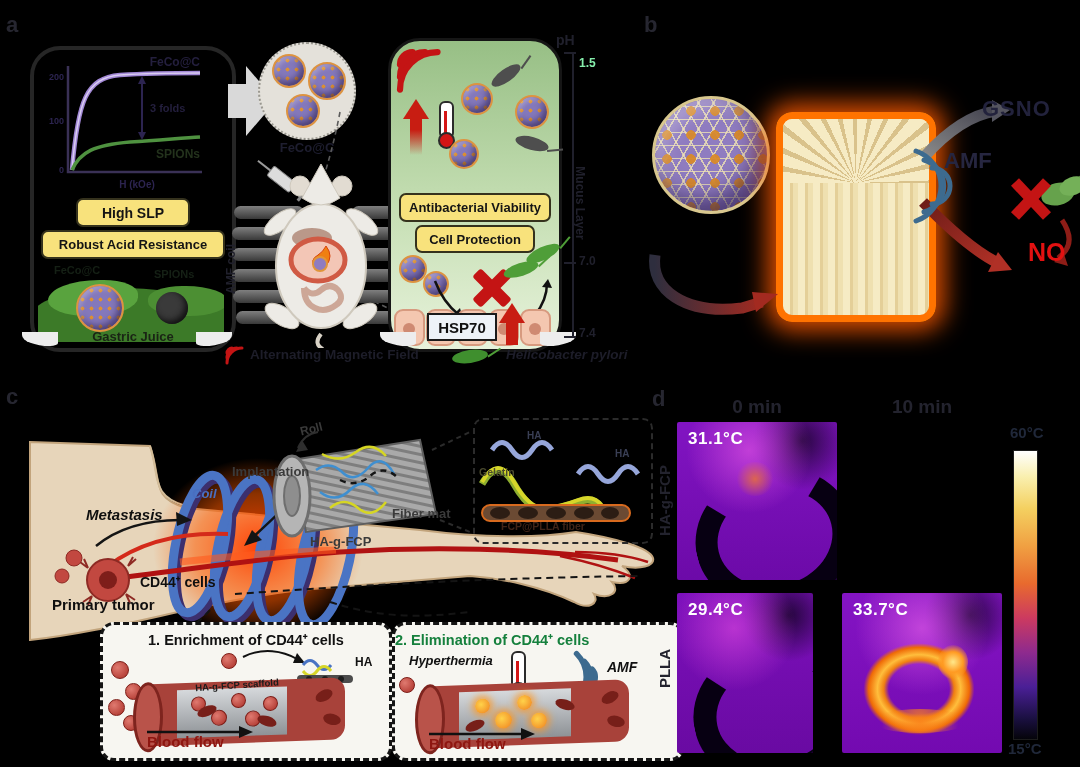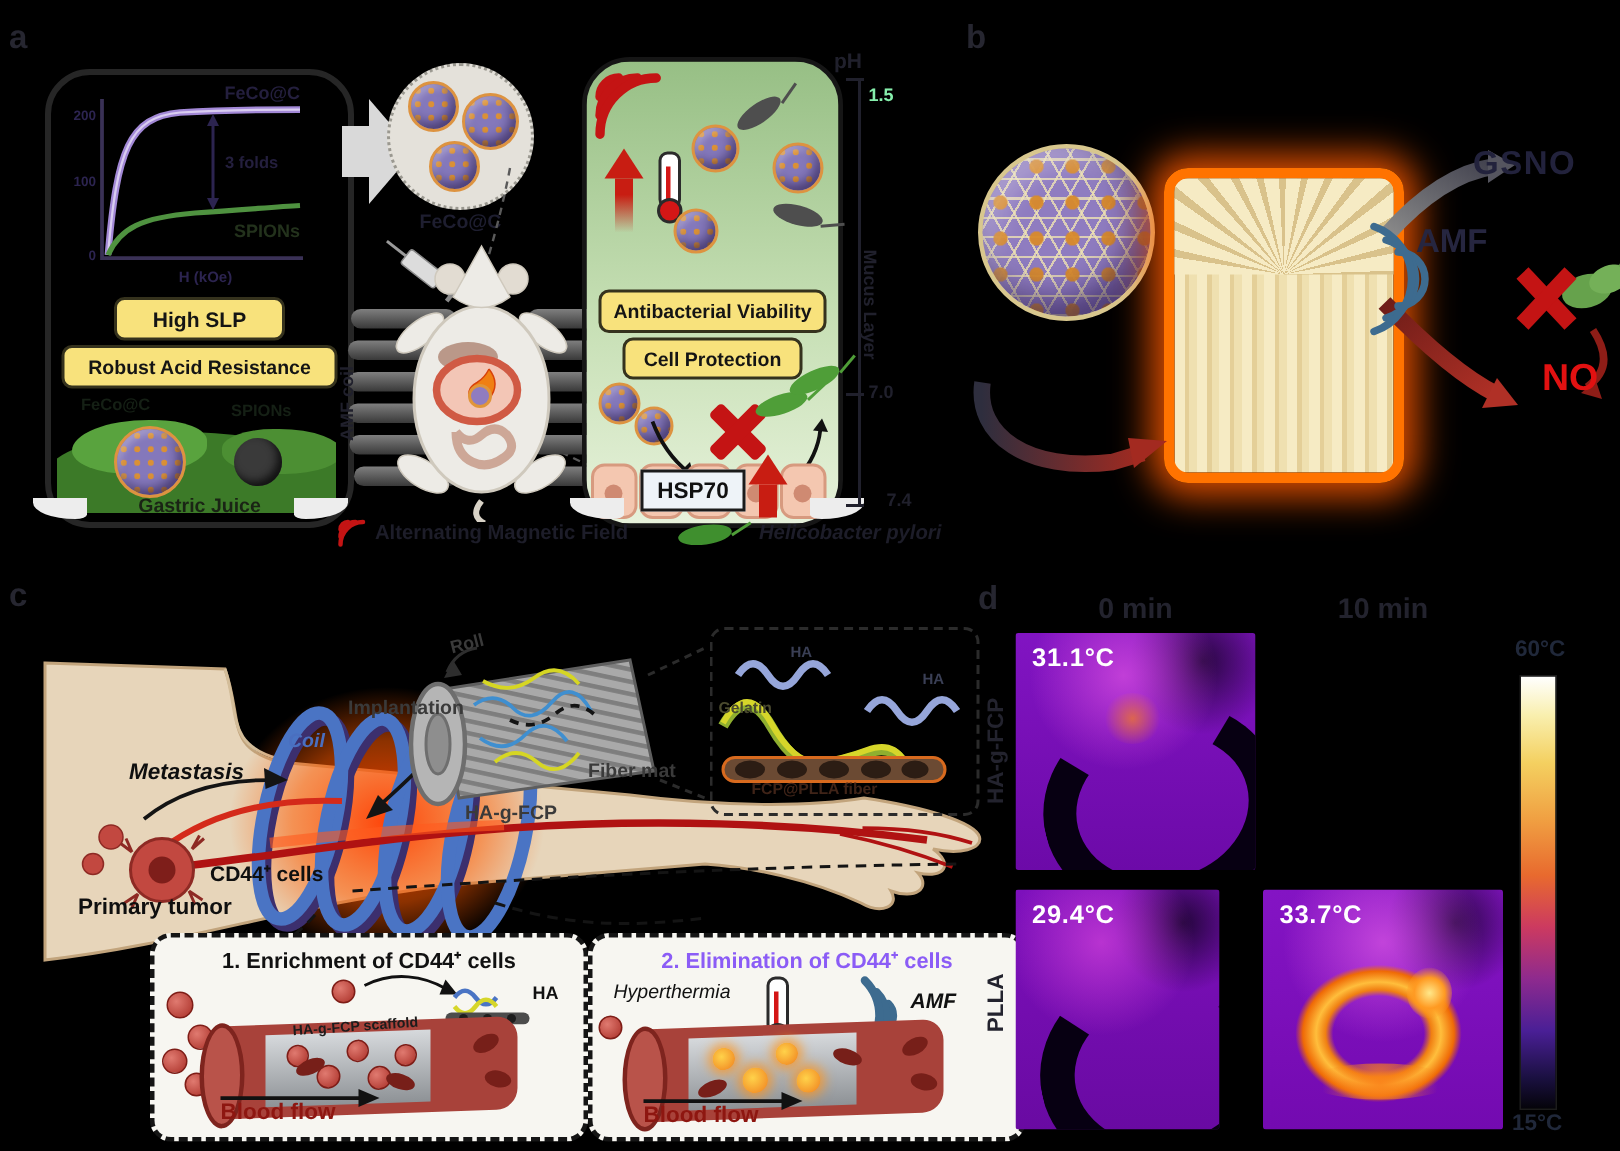--- a/index.html
+++ b/index.html
@@ -194,21 +194,21 @@
 
   <div>
     <div class="abs darka" style="left:556px;top:32px;font-size:14px;color:#20202c;">pH</div>
     <div class="abs" style="left:572px;top:52px;width:2px;height:286px;background:#20202c;"></div>
     <div class="abs" style="left:564px;top:52px;width:12px;height:2px;background:#20202c;"></div>
     <div class="abs" style="left:564px;top:262px;width:12px;height:2px;background:#20202c;"></div>
     <div class="abs" style="left:564px;top:336px;width:12px;height:2px;background:#20202c;"></div>
     <div class="abs darka" style="left:579px;top:56px;font-size:12px;color:#86efac;">1.5</div>
     <div class="abs darka" style="left:534px;top:196px;width:92px;text-align:center;font-size:12px;color:#20202c;transform:rotate(90deg);">Mucus Layer</div>
     <div class="abs darka" style="left:579px;top:254px;font-size:12px;color:#20202c;">7.0</div>
-    <div class="abs darka" style="left:579px;top:326px;font-size:12px;color:#20202c;margin-left:12px;">7.4</div>
+    <div class="abs darka" style="left:579px;top:326px;font-size:12px;color:#20202c;">7.4</div>
   </div>
 
   <div>
     <svg class="abs" style="left:224px;top:346px;" width="22" height="20" viewBox="0 0 40 40">
       <path d="M4,14 A10,10 0 0 1 14,4" stroke="#c41414" stroke-width="6" fill="none" stroke-linecap="round"></path>
       <path d="M4,24 A20,20 0 0 1 24,4" stroke="#c41414" stroke-width="6" fill="none" stroke-linecap="round"></path>
       <path d="M4,34 A30,30 0 0 1 34,4" stroke="#c41414" stroke-width="6" fill="none" stroke-linecap="round"></path>
     </svg>
     <div class="abs darka" style="left:250px;top:347px;font-size:13.5px;color:#1d1d29;">Alternating Magnetic Field</div>
     <div class="liveb" style="left:452px;top:350px;width:36px;height:13px;transform:rotate(-8deg);background:#3f8f2e;"></div>
@@ -400,22 +400,22 @@
     </div>
     <div class="abs" style="left:92px;top:52px;width:150px;font-size:9.5px;font-weight:bold;color:#1c1c1c;transform:rotate(-4deg);">HA-g-FCP scaffold</div>
     <svg class="abs" style="left:42px;top:100px;" width="110" height="14" viewBox="0 0 110 14">
       <line x1="2" y1="7" x2="96" y2="7" stroke="#111" stroke-width="2.5"></line>
       <path d="M108,7 L94,1 L94,13 Z" fill="#111"></path>
     </svg>
     <div class="abs" style="left:44px;top:108px;font-size:15px;font-weight:bold;color:#8e1610;">Blood flow</div>
   </div>
 
   <div class="inset-box" style="left:392px;top:622px;width:286px;height:133px;">
-    <div class="abs" style="left:0;right:0;top:4px;text-align:center;font-size:14.5px;font-weight:bold;color:#8b5cf6;">2. Elimination of CD44⁺ cells</div>
-    <div class="abs" style="left:14px;top:28px;font-size:13px;font-weight:normal;font-style:italic;color:#111;">Hyperthermia</div>
+    <div class="abs" style="left:0;right:0;top:4px;font-size:14.5px;font-weight:bold;color:#15803d;">2. Elimination of CD44⁺ cells</div>
+    <div class="abs" style="left:14px;top:28px;font-size:13px;font-weight:bold;font-style:italic;color:#111;">Hyperthermia</div>
     <div class="thermo" style="left:116px;top:26px;"></div>
     <svg class="abs" style="left:158px;top:30px;transform:rotate(135deg);" width="44" height="44" viewBox="0 0 40 40">
       <path d="M4,14 A10,10 0 0 1 14,4" stroke="#3d6b8f" stroke-width="5" fill="none" stroke-linecap="round"></path>
       <path d="M4,24 A20,20 0 0 1 24,4" stroke="#3d6b8f" stroke-width="5" fill="none" stroke-linecap="round"></path>
       <path d="M4,34 A30,30 0 0 1 34,4" stroke="#3d6b8f" stroke-width="5" fill="none" stroke-linecap="round"></path>
     </svg>
     <div class="abs" style="left:212px;top:34px;font-size:14px;font-weight:bold;font-style:italic;color:#111;">AMF</div>
     <div class="rc" style="left:4px;top:52px;width:14px;height:14px;"></div>
 
     <div class="abs" style="left:24px;top:58px;width:210px;height:62px;background:#a8423a;border-radius:14px;transform:skewY(-2deg);">

